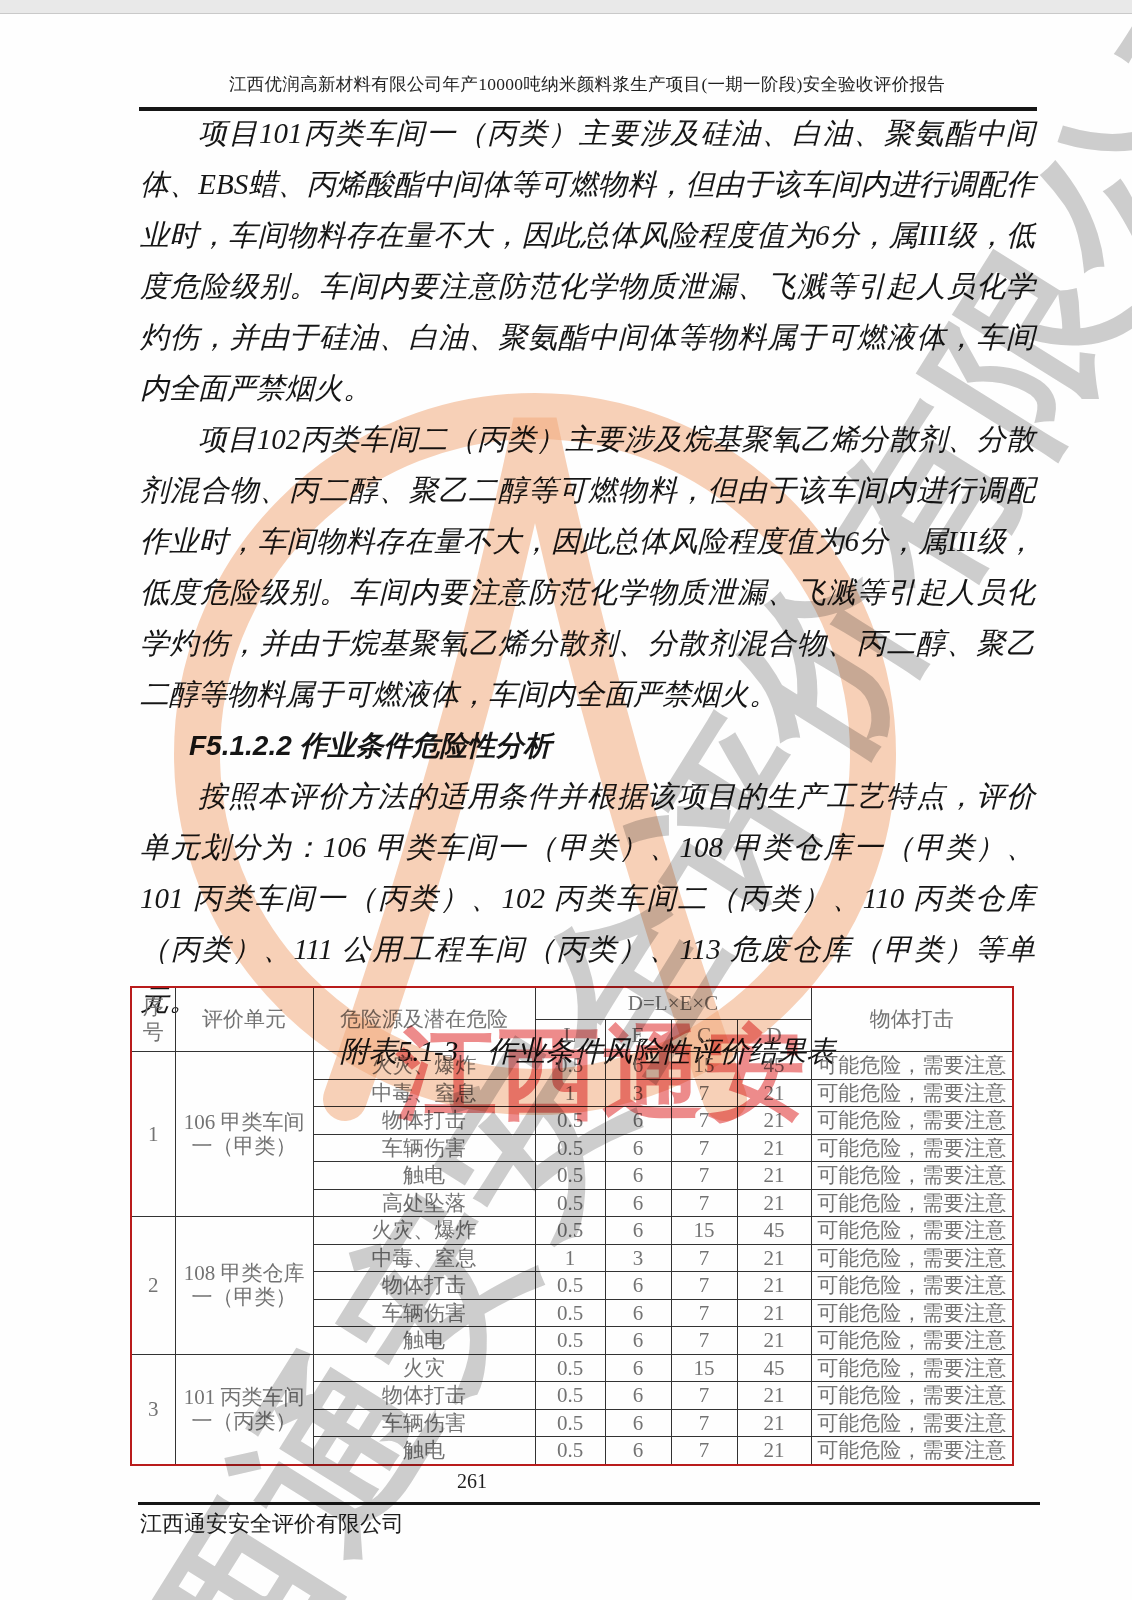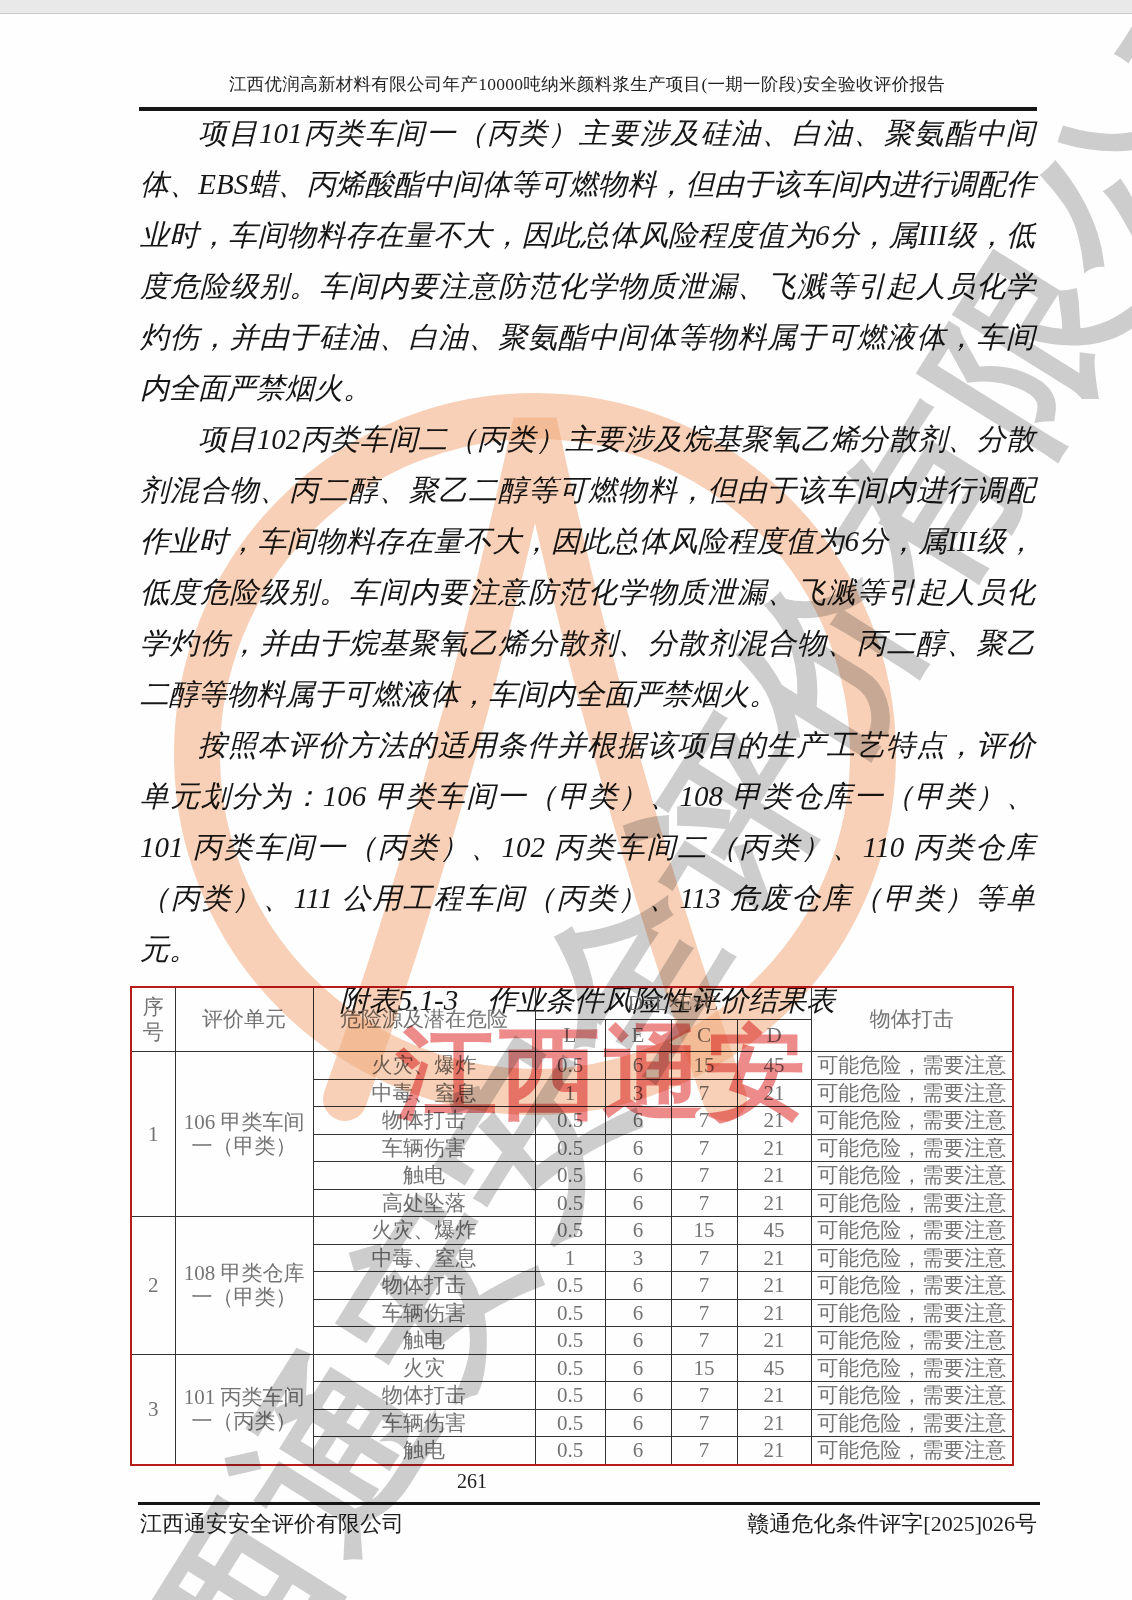--- a/index.html
+++ b/index.html
@@ -84,20 +84,21 @@
 <body>
 
 <div id="page">
 
   <div class="doc-header">江西优润高新材料有限公司年产10000吨纳米颜料浆生产项目(一期一阶段)安全验收评价报告</div>
   <div class="header-rule"></div>
 
   <div class="body-text">
     <p>项目101丙类车间一（丙类）主要涉及硅油、白油、聚氨酯中间体、EBS蜡、丙烯酸酯中间体等可燃物料，但由于该车间内进行调配作业时，车间物料存在量不大，因此总体风险程度值为6分，属III级，低度危险级别。车间内要注意防范化学物质泄漏、飞溅等引起人员化学灼伤，并由于硅油、白油、聚氨酯中间体等物料属于可燃液体，车间内全面严禁烟火。</p>
     <p>项目102丙类车间二（丙类）主要涉及烷基聚氧乙烯分散剂、分散剂混合物、丙二醇、聚乙二醇等可燃物料，但由于该车间内进行调配作业时，车间物料存在量不大，因此总体风险程度值为6分，属III级，低度危险级别。车间内要注意防范化学物质泄漏、飞溅等引起人员化学灼伤，并由于烷基聚氧乙烯分散剂、分散剂混合物、丙二醇、聚乙二醇等物料属于可燃液体，车间内全面严禁烟火。</p>
+    <p class="section-heading">F5.1.2.2 作业条件危险性分析</p>
     <p>按照本评价方法的适用条件并根据该项目的生产工艺特点，评价单元划分为：106 甲类车间一（甲类）、108 甲类仓库一（甲类）、101 丙类车间一（丙类）、102 丙类车间二（丙类）、110 丙类仓库（丙类）、111 公用工程车间（丙类）、113 危废仓库（甲类）等单元。</p>
     <p class="table-caption">附表5.1-3　作业条件风险性评价结果表</p>
   </div>
 
   <table class="risk-table">
     <colgroup>
       <col style="width:44px">
         <col style="width:138px">
         <col style="width:222px">
       <col style="width:70px">
@@ -248,21 +249,20 @@
           <td>21</td>
           <td>可能危险，需要注意</td>
         </tr>
       </tbody>
   </table>
 
   <div class="page-num">261</div>
   <div class="footer-rule"></div>
   <div class="doc-footer">
     <span>江西通安安全评价有限公司</span>
-    <span>赣通危化条件评字[2025]026号</span>
   </div>
 
   <svg class="wm wm-logo" width="820" height="830" viewBox="0 0 820 830">
     <circle cx="405" cy="410" r="338" fill="none" stroke="rgba(243,172,126,0.55)" stroke-width="46"></circle>
     <path d="M215 755 Q330 430 405 78 Q480 430 595 755" fill="none" stroke="rgba(243,172,126,0.55)" stroke-width="44" stroke-linecap="round"></path>
   </svg>
   <div class="wm wm-diag">江西通安安全评价有限公司</div>
   <div class="wm wm-red">江西通安</div>
 
 </div>

